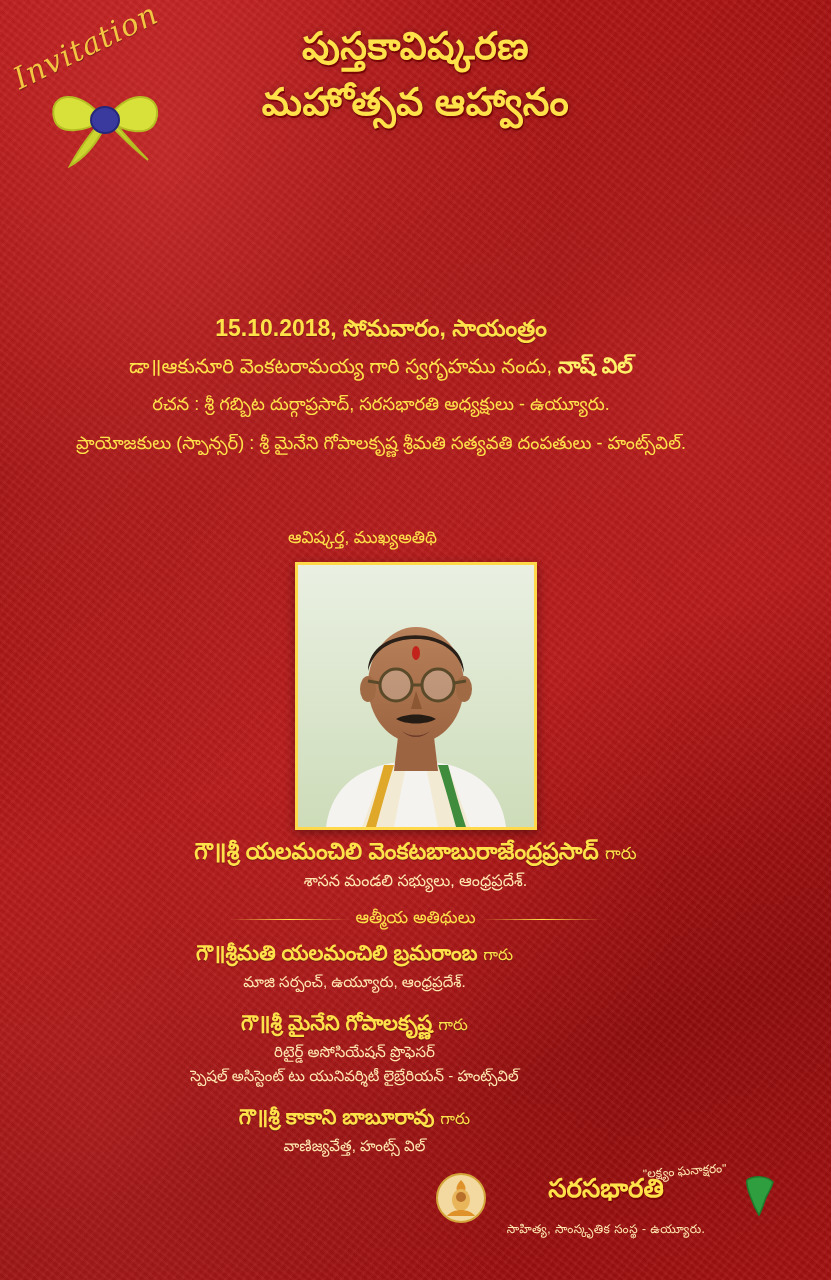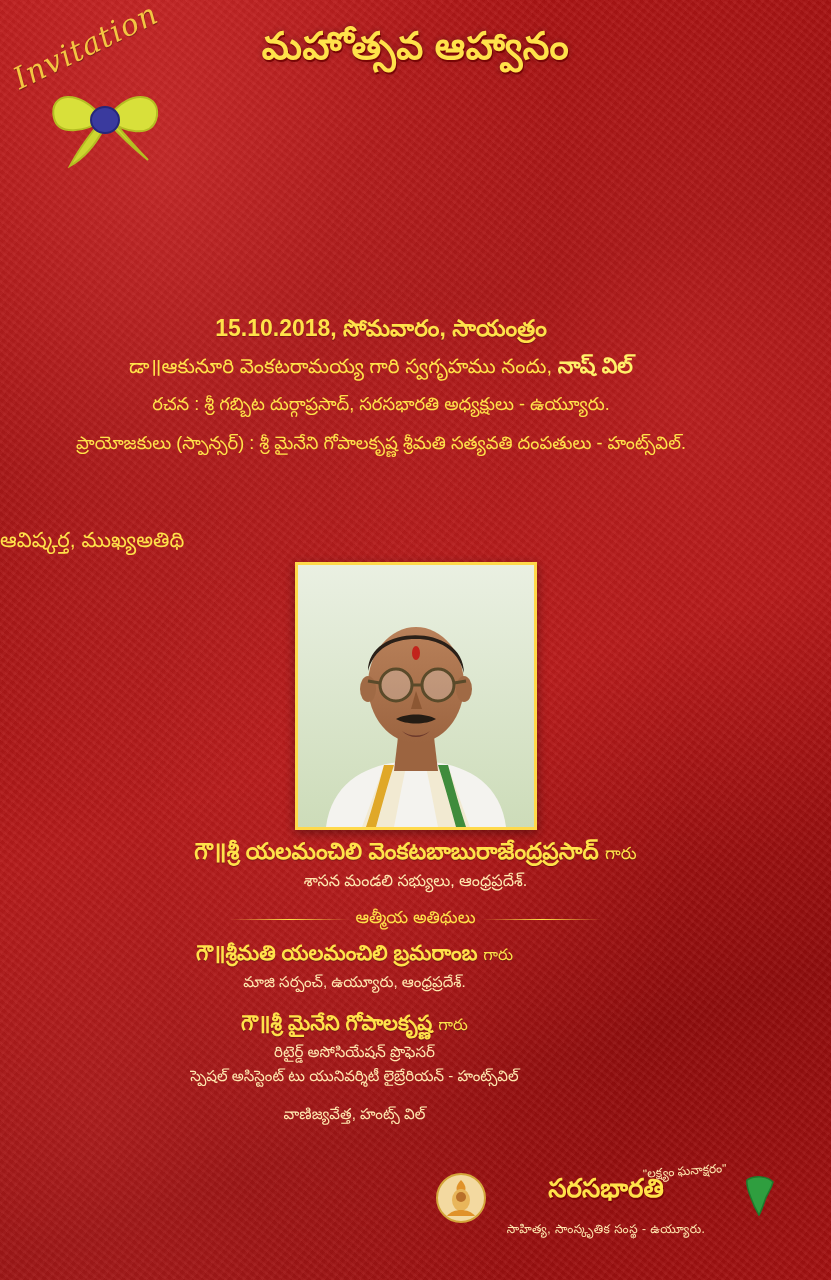--- a/index.html
+++ b/index.html
@@ -179,22 +179,23 @@
     font-size: 18px;
     line-height: 38px;
   }
 
   
   .guest-label {
     position: absolute;
     top: 528px;
     left: 0;
     width: 725px;
-    color: #ffe24a;
-    font-size: 21px;
+    text-align: center;
+    color: #ffe24a;
+    font-size: 17px;
   }
   .photo-frame {
     position: absolute;
     top: 562px;
     left: 50%;
     transform: translateX(-50%);
     width: 236px;
     height: 262px;
     border: 3px solid #ffd94a;
     background: #dfe8d2;
@@ -331,20 +332,21 @@
   <div class="ribbon-word">Invitation</div>
   <svg class="bow" viewBox="0 0 130 90">
     <path d="M62 40 C40 10, 8 14, 14 40 C18 58, 46 54, 62 42 Z" fill="#d8e03a" stroke="#b5bd22" stroke-width="2"></path>
     <path d="M68 40 C90 8, 124 16, 116 42 C110 60, 84 54, 68 42 Z" fill="#d8e03a" stroke="#b5bd22" stroke-width="2"></path>
     <path d="M60 44 C44 64, 36 76, 30 88 C44 80, 56 66, 64 50 Z" fill="#cdd630" stroke="#b5bd22" stroke-width="2"></path>
     <path d="M70 46 C84 62, 96 72, 108 82 C96 70, 84 56, 74 44 Z" fill="#cdd630" stroke="#b5bd22" stroke-width="2"></path>
     <ellipse cx="65" cy="42" rx="14" ry="13" fill="#3a3a9e" stroke="#26267a" stroke-width="2"></ellipse>
   </svg>
 
   <div class="title-block">
+    <div class="title-line">పుస్తకావిష్కరణ</div>
     <div class="title-line">మహోత్సవ ఆహ్వానం</div>
   </div>
 
 
   <div class="details">
     <div class="d-date">15.10.2018, సోమవారం, సాయంత్రం</div>
     <div class="d-venue">
       <span>డా॥ఆకునూరి వెంకటరామయ్య గారి స్వగృహము నందు,</span>
       <span class="place">నాష్ విల్</span>
     </div>
@@ -427,20 +429,24 @@
     <div class="g-item">
       <div class="g-name">
         <span>గౌ॥శ్రీ మైనేని గోపాలకృష్ణ</span>
         <span class="suffix">గారు</span>
       </div>
       <div class="g-role">రిటైర్డ్ అసోసియేషన్ ప్రొఫెసర్</div>
       <div class="g-role">స్పెషల్ అసిస్టెంట్ టు యునివర్శిటీ లైబ్రేరియన్ - హంట్స్‌విల్</div>
     </div>
 
     <div class="g-item">
+      <div class="g-name">
+        <span>గౌ॥శ్రీ కాకాని బాబూరావు</span>
+        <span class="suffix">గారు</span>
+      </div>
       <div class="g-role">వాణిజ్యవేత్త, హంట్స్ విల్</div>
     </div>
 
   </div>
 
   <div class="footer-logo">
     <svg class="logo-mark" viewBox="0 0 52 52">
       <circle cx="26" cy="26" r="24" fill="#f3d9a0" stroke="#d4a63a" stroke-width="2"></circle>
       <path d="M26 8 C20 14, 20 20, 26 22 C32 20, 32 14, 26 8 Z" fill="#e0922a"></path>
       <ellipse cx="26" cy="28" rx="9" ry="11" fill="#e8b55a"></ellipse>

